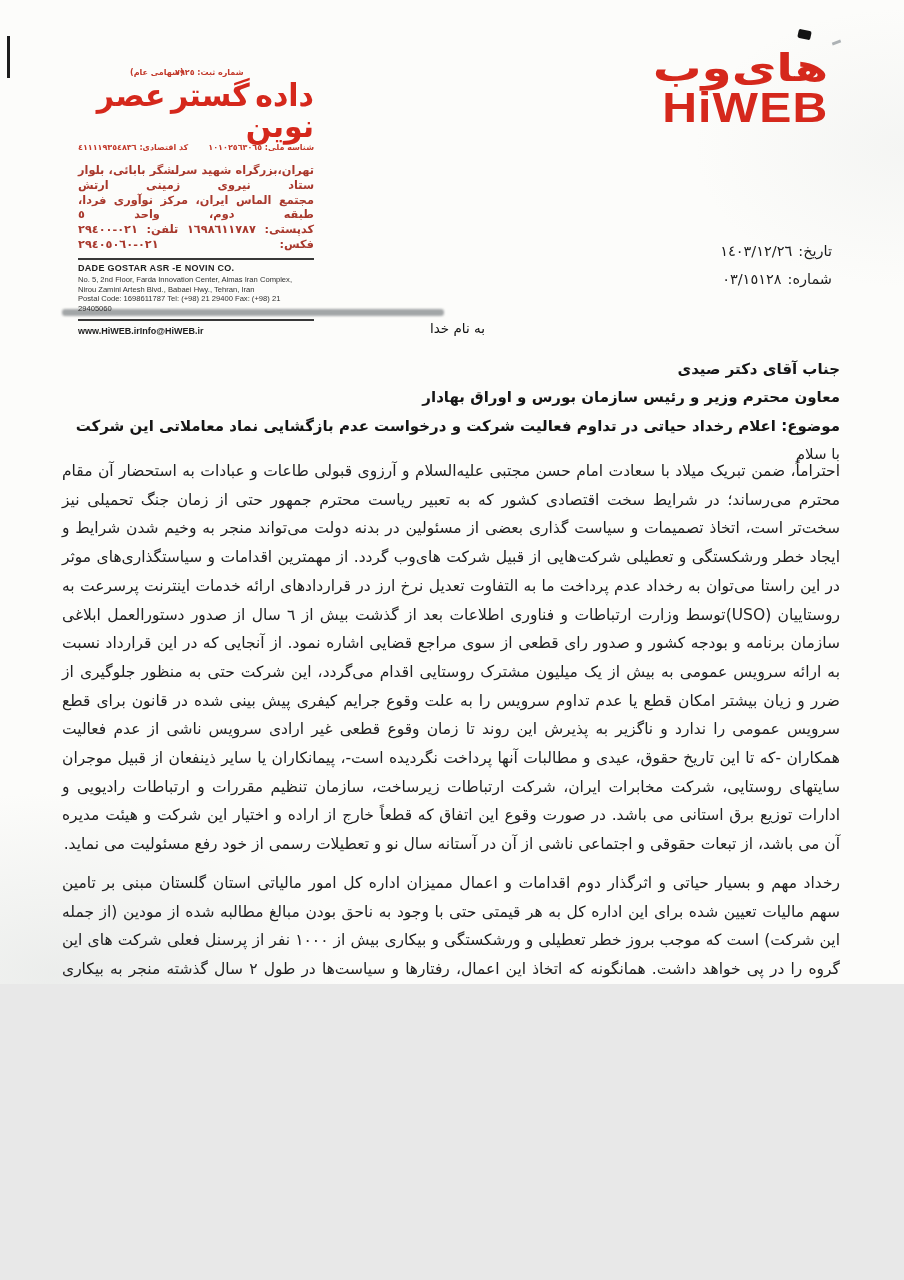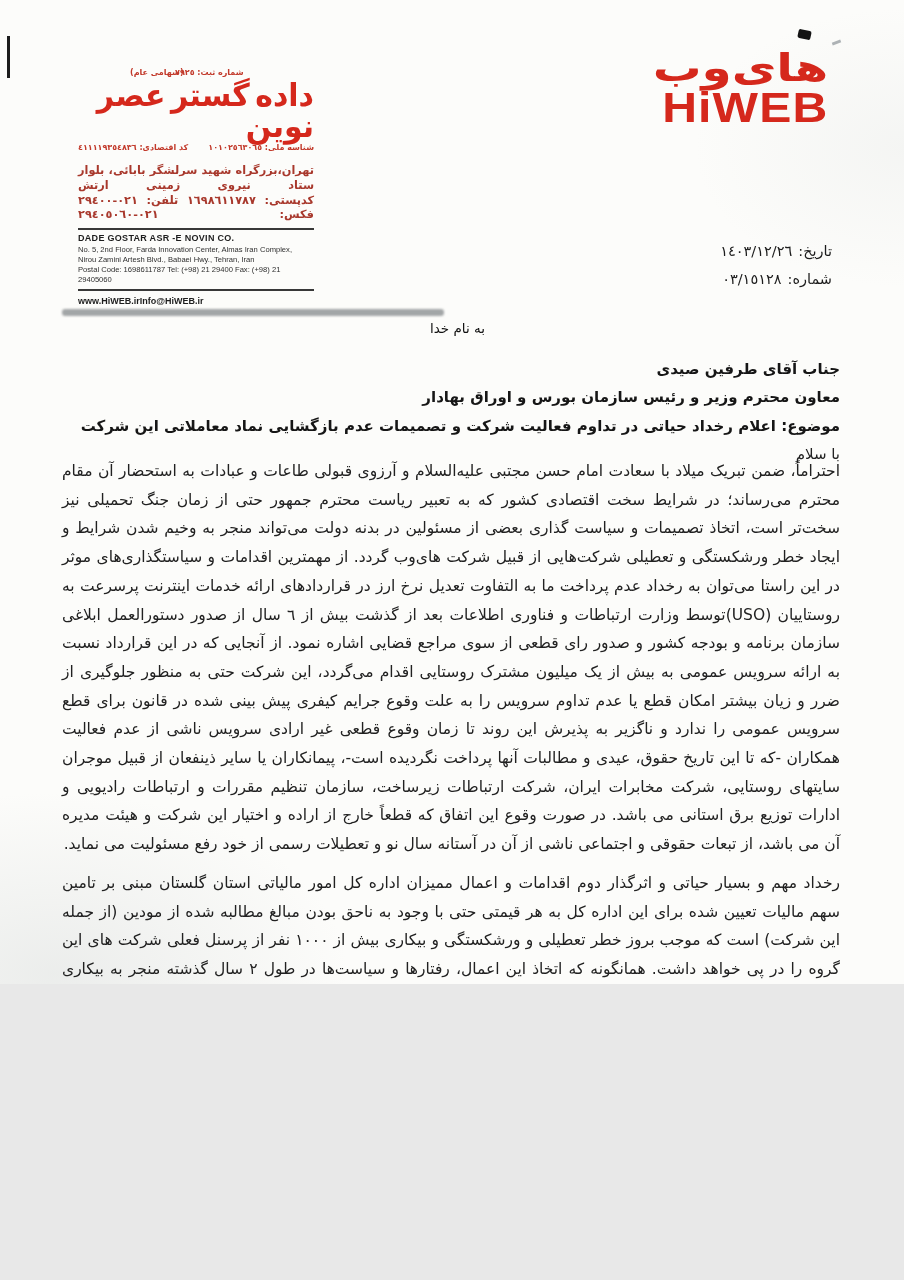--- a/index.html
+++ b/index.html
@@ -89,20 +89,21 @@
       <span class="lh-type">(سهامی عام)</span>
       <span class="lh-reg">شماره ثبت: ٧٩٢٥</span>
     </div>
     <div class="lh-logo">داده گستر عصر نوین</div>
     <div class="lh-ids">
       <span>شناسه ملی: ١٠١٠٢٥٦٣٠٦٥</span>
       <span>کد اقتصادی: ٤١١١١٩٣٥٤٨٣٦</span>
     </div>
     <div class="lh-addr-fa">
       <div>تهران،بزرگراه شهید سرلشگر بابائی، بلوار ستاد نیروی زمینی ارتش</div>
+      <div>مجتمع الماس ایران، مرکز نوآوری فردا، طبقه دوم، واحد ٥</div>
       <div>کدپستی: ١٦٩٨٦١١٧٨٧ تلفن: ٠٢١-٢٩٤٠٠ فکس: ٠٢١-٢٩٤٠٥٠٦٠</div>
     </div>
     <div class="lh-rule"></div>
     <div class="lh-en">
       <div class="lh-en-name">DADE GOSTAR ASR -E NOVIN CO.</div>
       <div class="lh-en-addr">
         <div>No. 5, 2nd Floor, Farda Innovation Center, Almas Iran Complex,</div>
         <div>Nirou Zamini Artesh Blvd., Babaei Hwy., Tehran, Iran</div>
         <div>Postal Code: 1698611787   Tel: (+98) 21 29400   Fax: (+98) 21 29405060</div>
       </div>
@@ -124,23 +125,23 @@
       <span>تاریخ:</span><span class="meta-val">١٤٠٣/١٢/٢٦</span>
     </div>
     <div>
       <span>شماره:</span><span class="meta-val">٠٣/١٥١٢٨</span>
     </div>
   </div>
 
   <div class="bismillah">به نام خدا</div>
 
   <div class="recipient">
-    <div>جناب آقای طرفین صیدی</div>
+    <div>جناب آقای دکتر صیدی</div>
     <div>معاون محترم وزیر و رئیس سازمان بورس و اوراق بهادار</div>
-    <div>موضوع: اعلام رخداد حیاتی در تداوم فعالیت شرکت و تصمیمات عدم بازگشایی نماد معاملاتی این شرکت</div>
+    <div>موضوع: اعلام رخداد حیاتی در تداوم فعالیت شرکت و درخواست عدم بازگشایی نماد معاملاتی این شرکت</div>
     <div class="salutation">با سلام</div>
   </div>
 
   <div class="letter-body">
     <p>احتراماً، ضمن تبریک میلاد با سعادت امام حسن مجتبی علیه‌السلام و آرزوی قبولی طاعات و عبادات به استحضار آن مقام محترم می‌رساند؛ در شرایط سخت اقتصادی کشور که به تعبیر ریاست محترم جمهور حتی از زمان جنگ تحمیلی نیز سخت‌تر است، اتخاذ تصمیمات و سیاست گذاری بعضی از مسئولین در بدنه دولت می‌تواند منجر به وخیم شدن شرایط و ایجاد خطر ورشکستگی و تعطیلی شرکت‌هایی از قبیل شرکت های‌وب گردد. از مهمترین اقدامات و سیاستگذاری‌های موثر در این راستا می‌توان به رخداد عدم پرداخت ما به التفاوت تعدیل نرخ ارز در قراردادهای ارائه خدمات اینترنت پرسرعت به روستاییان (USO)توسط وزارت ارتباطات و فناوری اطلاعات بعد از گذشت بیش از ٦ سال از صدور دستورالعمل ابلاغی سازمان برنامه و بودجه کشور و صدور رای قطعی از سوی مراجع قضایی اشاره نمود. از آنجایی که در این قرارداد نسبت به ارائه سرویس عمومی به بیش از یک میلیون مشترک روستایی اقدام می‌گردد، این شرکت حتی به منظور جلوگیری از ضرر و زیان بیشتر امکان قطع یا عدم تداوم سرویس را به علت وقوع جرایم کیفری پیش بینی شده در قانون برای قطع سرویس عمومی را ندارد و ناگزیر به پذیرش این روند تا زمان وقوع قطعی غیر ارادی سرویس ناشی از عدم فعالیت همکاران -که تا این تاریخ حقوق، عیدی و مطالبات آنها پرداخت نگردیده است-، پیمانکاران یا سایر ذینفعان از قبیل موجران سایتهای روستایی، شرکت مخابرات ایران، شرکت ارتباطات زیرساخت، سازمان تنظیم مقررات و ارتباطات رادیویی و ادارات توزیع برق استانی می باشد. در صورت وقوع این اتفاق که قطعاً خارج از اراده و اختیار این شرکت و هیئت مدیره آن می باشد، از تبعات حقوقی و اجتماعی ناشی از آن در آستانه سال نو و تعطیلات رسمی از خود رفع مسئولیت می نماید.</p>
     <p>رخداد مهم و بسیار حیاتی و اثرگذار دوم اقدامات و اعمال ممیزان اداره کل امور مالیاتی استان گلستان مبنی بر تامین سهم مالیات تعیین شده برای این اداره کل به هر قیمتی حتی با وجود به ناحق بودن مبالغ مطالبه شده از مودین (از جمله این شرکت) است که موجب بروز خطر تعطیلی و ورشکستگی و بیکاری بیش از ١٠٠٠ نفر از پرسنل فعلی شرکت های این گروه را در پی خواهد داشت. همانگونه که اتخاذ این اعمال، رفتارها و سیاست‌ها در طول ٢ سال گذشته منجر به بیکاری قریب به ١٠٠٠ نفر از پرسنل شرکت‌های این گروه گردیده است. آنچه بیش از همه اقدامات گذشته ممیزان مالیاتی در اداره کل مالیات استان گلستان، موجب هراس و ترس اساسی مبنی بر وقوع ورشکستگی این شرکت را به اذهان اعضای هیئت مدیره این شرکت متبادر می‌نماید، اعلام شفاهی ممیزان آن اداره کل مبنی بر عدم پذیرش هزینه‌های انجام شده در پروژه ملی FTTH (ایجاد دسترسی فیبر نوری به منازل و کسب و کارها) می‌باشد که تنها مبالغ ثبت شده در دفاتر قانونی این شرکت در طول سال‌های ١٤٠١ و ١٤٠٢ بالغ بر ٣٠ هزار میلیارد ریال می‌باشد. از دیگر اقدامات مهم و اثرگذار اداره مالیات در وقوع شرایط فعلی، می‌توان به بستن حساب‌ها، توقیف اموال، مکاتبه با مشتریان، ضبط و برداشت پول از حساب مشتریان و در نهایت بی‌اعتبار ساختن این شرکت نزد مشتریان بزرگ و سازمانی اشاره نمود. این در حالیست که این بدهی ناشی از مالیات ارزش افزوده ناشی از معاملات تهاتری بین شرکت‌های گروه بوده است که در عمل هیچ گونه مبلغی بین طرفین جابجا نگردیده است. اما امور مالیاتی در راستای اهداف در پیش گرفته شده، بخش</p>
   </div>
 
   <div class="snbar snbar-top"></div>
   <div class="snbar snbar-bottom"></div>

